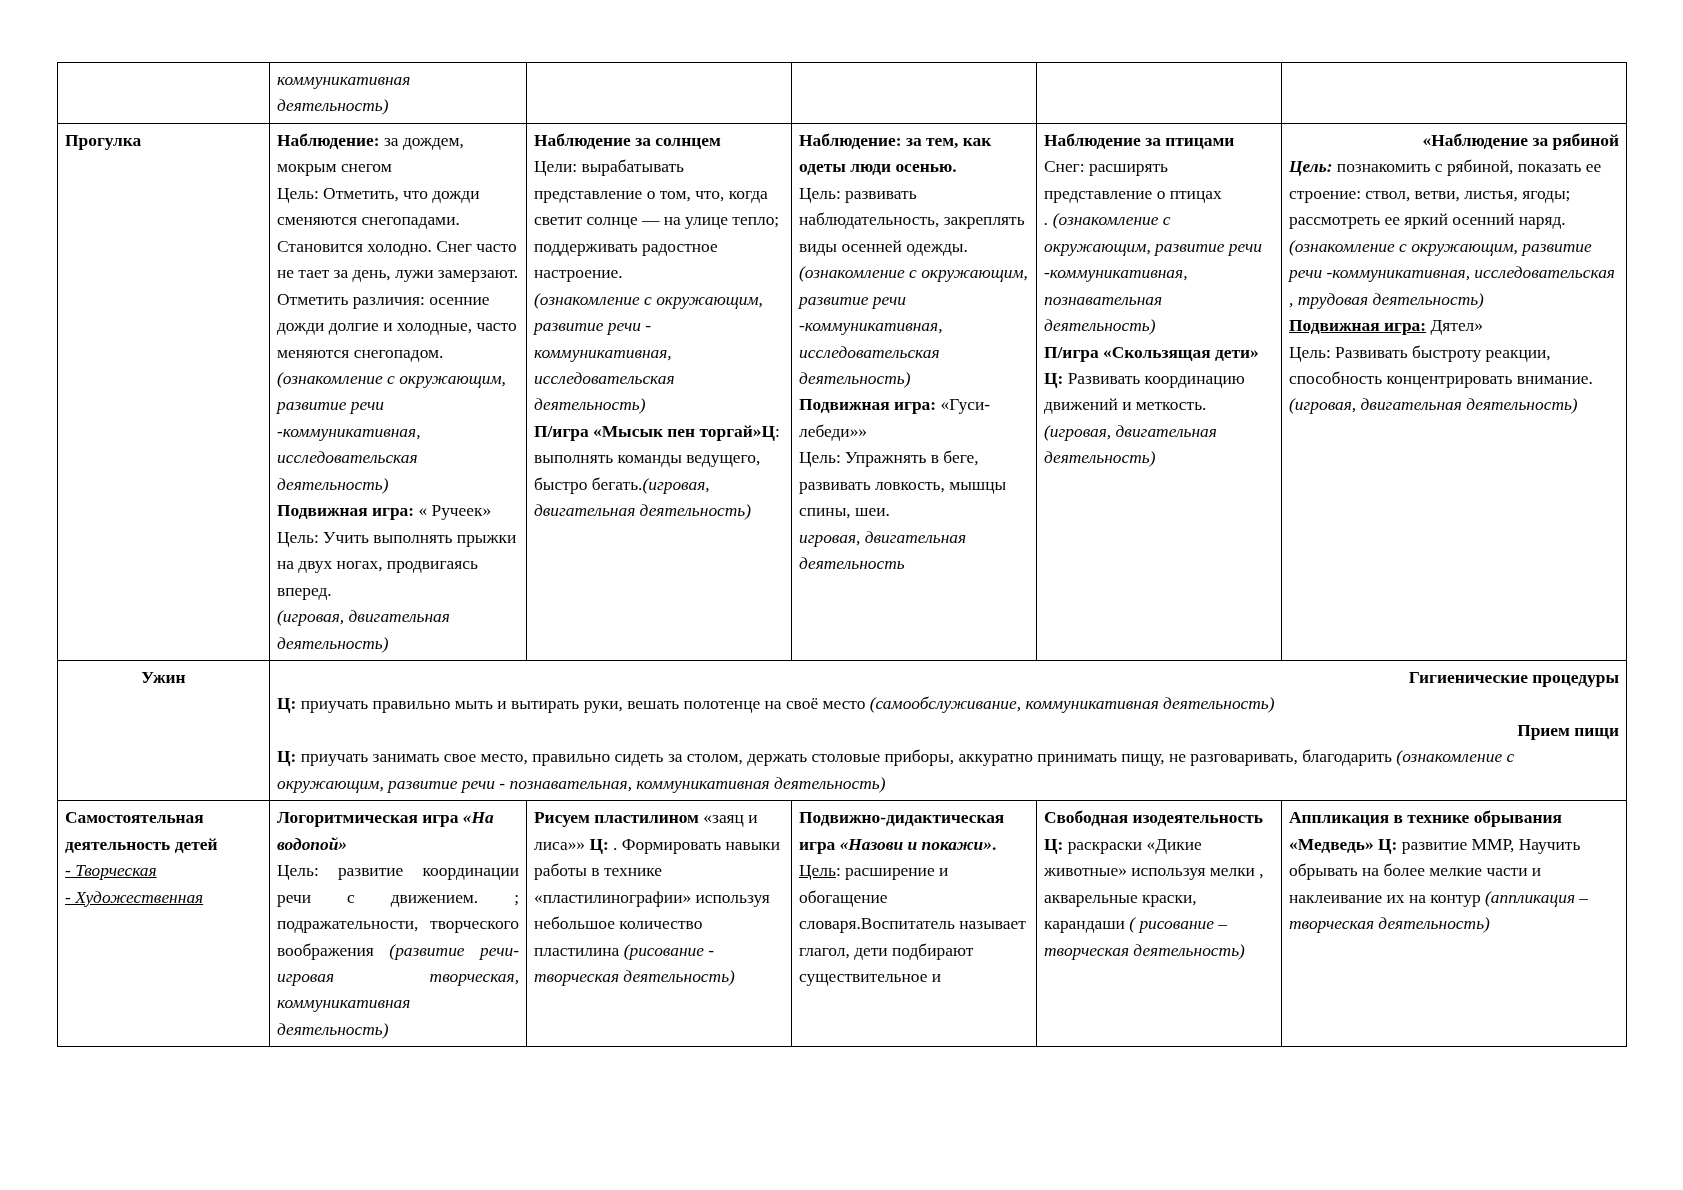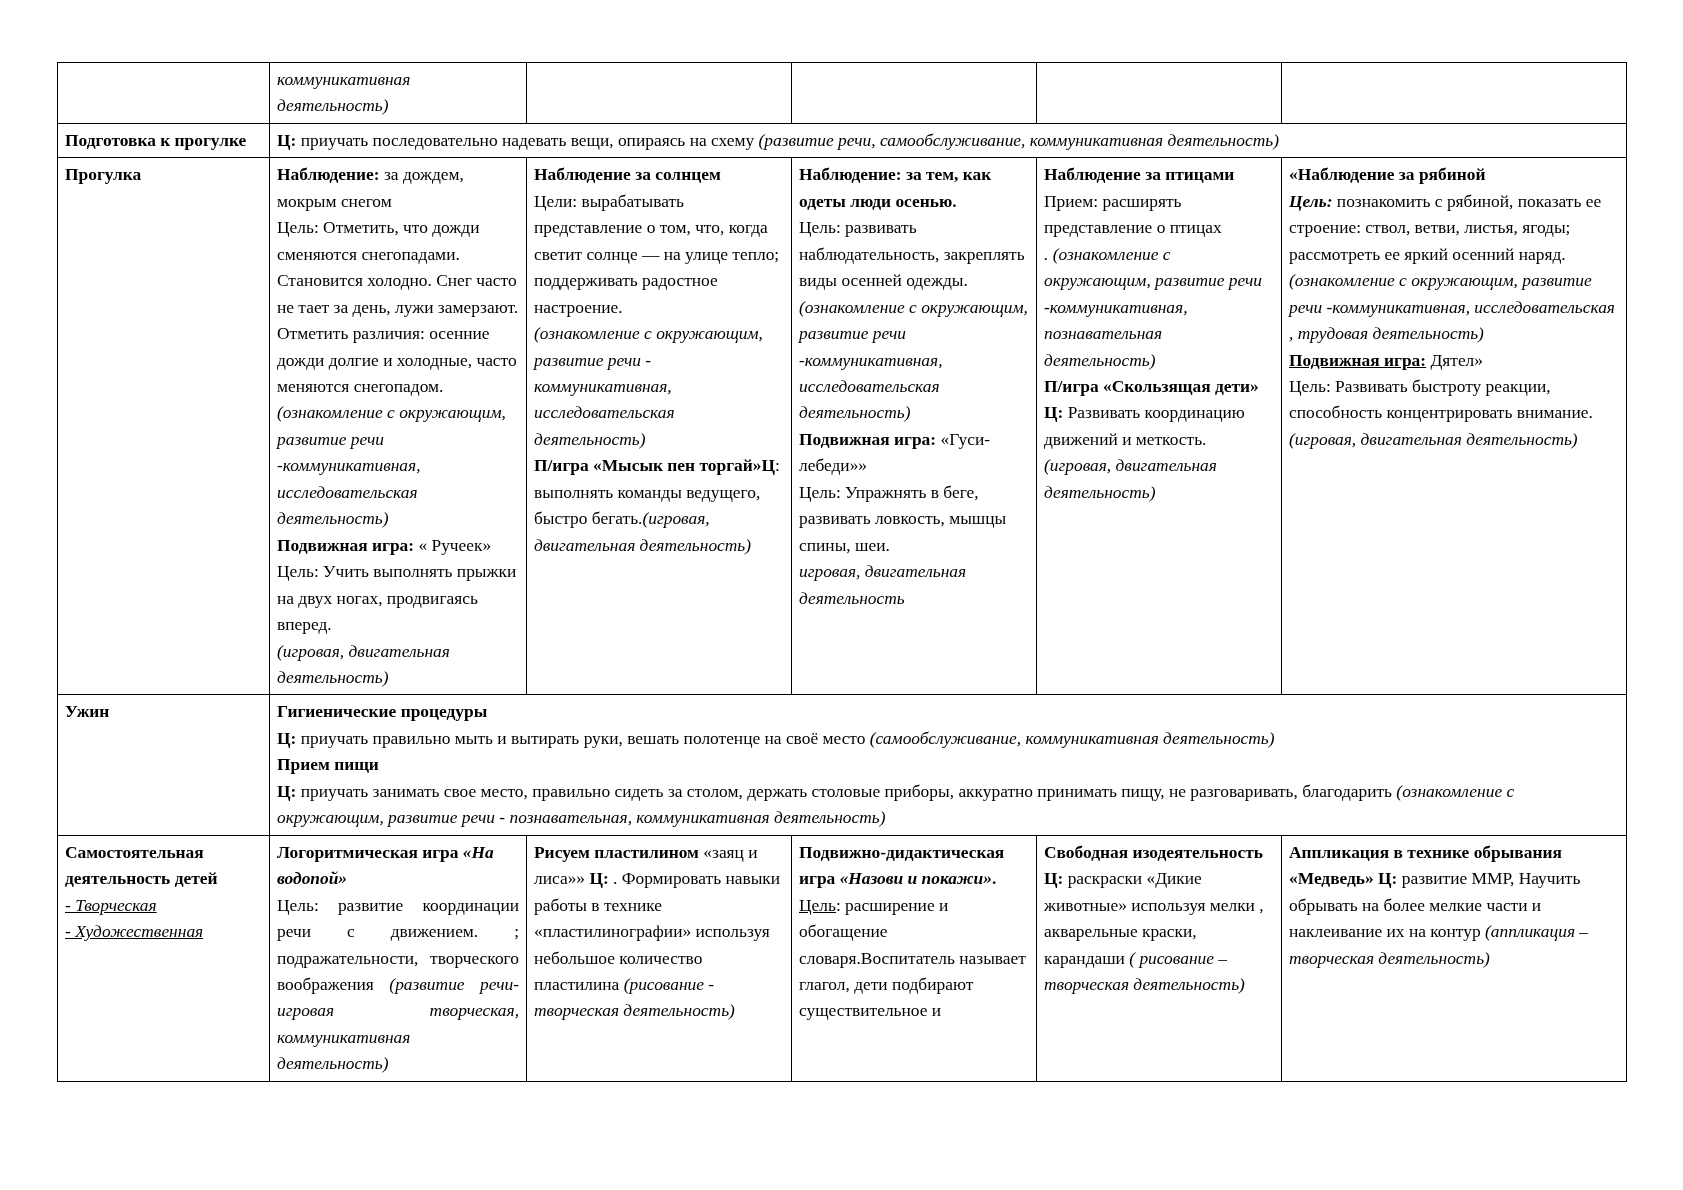--- a/index.html
+++ b/index.html
@@ -52,27 +52,27 @@
   }
   .rowhead .sub {
     font-weight: normal;
     font-style: italic;
     display: block;
     text-decoration: underline;
   }
 
   td.compact { line-height: 1.46; }
 
-  .center { text-align: left; }
+  .center { text-align: right; }
   .justify { text-align: justify; text-justify: inter-word; }
 
   .cell-body p {
     margin: 0;
   }
-  .vmid { vertical-align: middle; }
+  .vmid { vertical-align: middle; text-align: center; }
 </style>
 </head>
 <body>
 
 <div class="page">
   <table class="plan">
     <colgroup>
       <col class="c0">
         <col class="c1">
         <col class="c2">
@@ -87,26 +87,20 @@
         <td class="cell-body">
           <p class="i">коммуникативная</p>
           <p class="i">деятельность)</p>
         </td>
         <td></td>
         <td></td>
         <td></td>
         <td></td>
       </tr>
 
-      <tr>
-        <td class="rowhead">Подготовка к прогулке</td>
-        <td class="cell-body" colspan="5">
-          <p><span class="b">Ц:</span><span> приучать  последовательно надевать вещи, опираясь на схему </span><span class="i">(развитие речи, самообслуживание, коммуникативная деятельность)</span></p>
-        </td>
-      </tr>
 
       <tr>
         <td class="rowhead">Прогулка</td>
 
         <td class="cell-body">
           <p><span class="b">Наблюдение:</span><span> за дождем, мокрым снегом</span></p>
           <p>Цель: Отметить, что дожди сменяются снегопадами. Становится холодно. Снег часто не тает за день, лужи замерзают. Отметить различия: осенние дожди долгие и холодные, часто меняются снегопадом.</p>
           <p class="i"> (ознакомление с окружающим, развитие речи -коммуникативная, исследовательская деятельность)</p>
           <p><span class="b">Подвижная игра:</span><span> « Ручеек»</span></p>
           <p>Цель: Учить выполнять прыжки на двух ногах, продвигаясь вперед.</p>
@@ -124,21 +118,21 @@
           <p class="b">Наблюдение: за тем, как одеты люди осенью.</p>
           <p>Цель: развивать наблюдательность, закреплять виды осенней одежды.</p>
           <p class="i"> (ознакомление с окружающим, развитие речи -коммуникативная, исследовательская деятельность)</p>
           <p><span class="b">Подвижная игра:</span><span> «Гуси-лебеди»»</span></p>
           <p>Цель: Упражнять в беге, развивать ловкость, мышцы спины, шеи.</p>
           <p class="i">игровая, двигательная деятельность</p>
         </td>
 
         <td class="cell-body">
           <p class="b">Наблюдение за птицами</p>
-          <p>Прием: расширять представление о птицах</p>
+          <p>Снег: расширять представление о птицах</p>
           <p class="i">. (ознакомление с окружающим, развитие речи -коммуникативная, познавательная деятельность)</p>
           <p class="b">П/игра «Скользящая дети»</p>
           <p><span class="b">Ц:</span><span> Развивать координацию движений и меткость.</span></p>
           <p class="i">(игровая, двигательная деятельность)</p>
         </td>
 
         <td class="cell-body">
           <p class="b center">«Наблюдение за рябиной</p>
           <p><span class="bi">Цель:</span><span> познакомить с рябиной, показать ее строение: ствол, ветви, листья, ягоды; рассмотреть ее яркий осенний наряд.</span></p>
           <p class="i"> (ознакомление с окружающим, развитие речи -коммуникативная, исследовательская , трудовая деятельность)</p>

